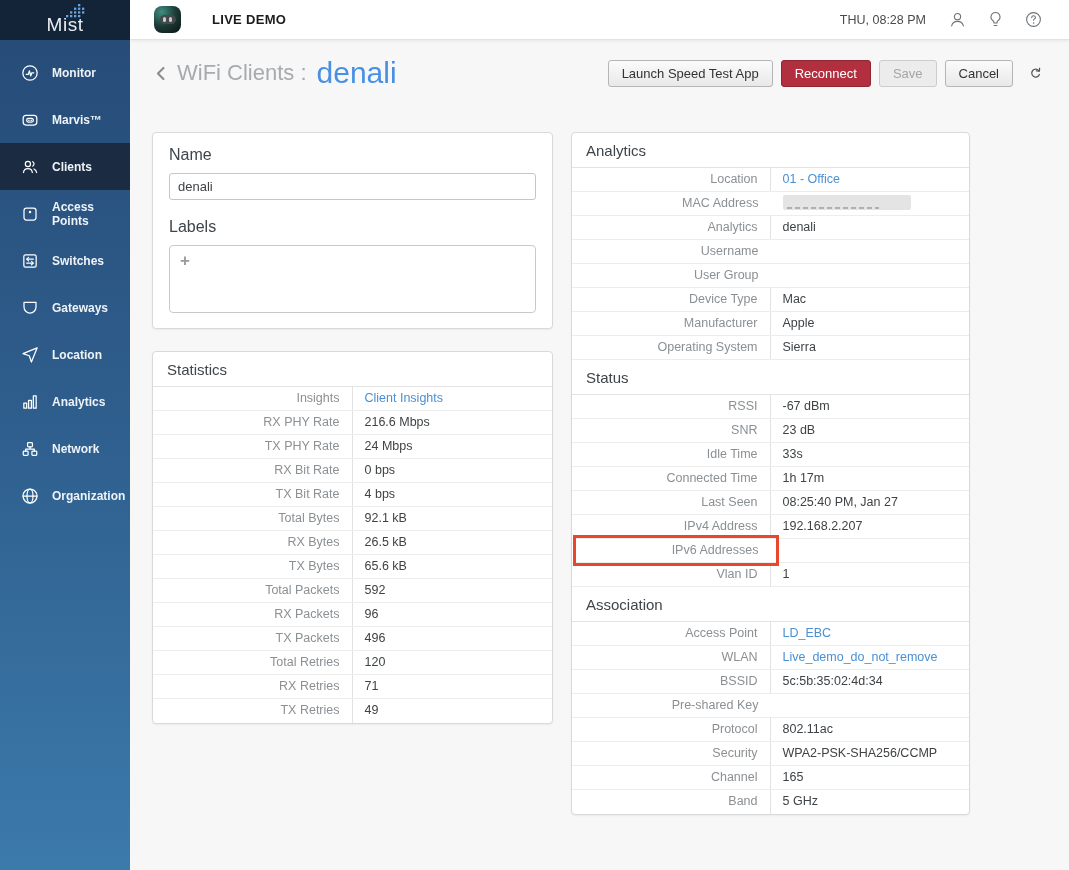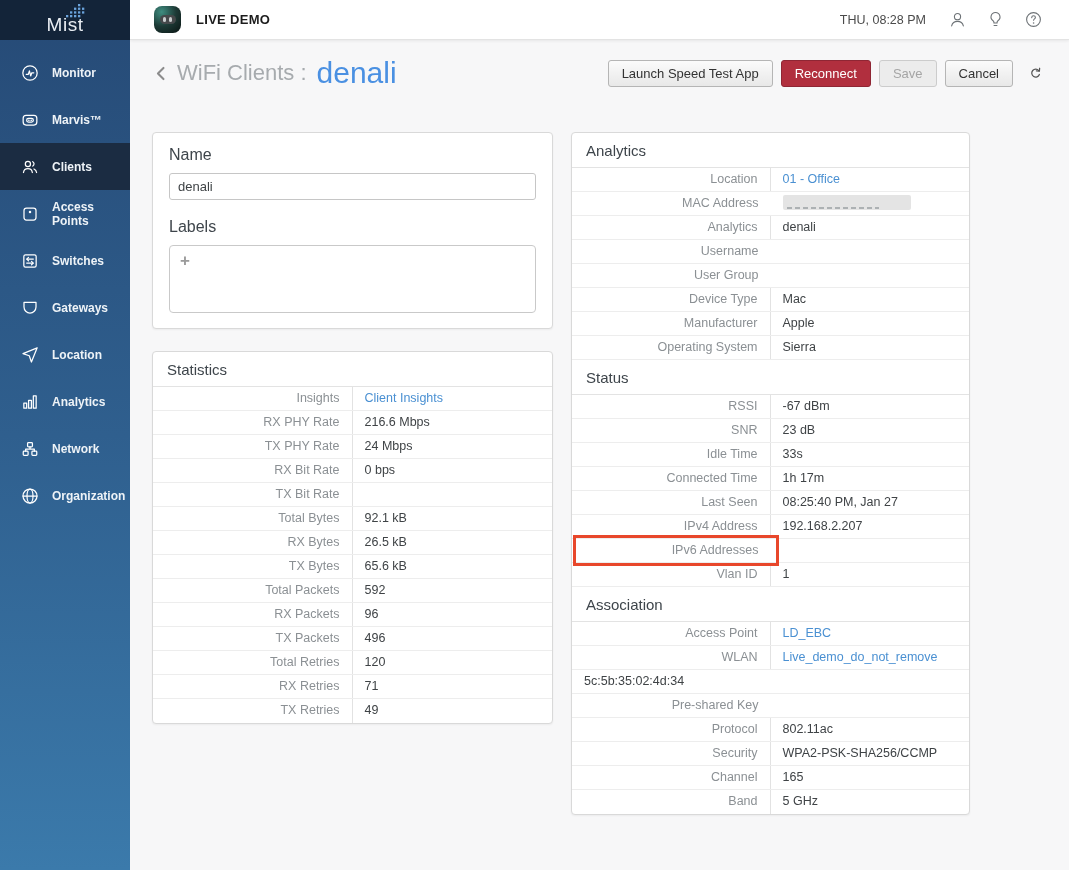--- a/index.html
+++ b/index.html
@@ -22,21 +22,21 @@
   .nav-item { height:47px; display:flex; align-items:center; padding-left:20px; gap:12px;
     color:#eef3f7; font-size:12px; font-weight:600; cursor:pointer; }
   .nav-item.selected { background:#1b2c42; }
   .nav-icon { width:20px; height:20px; flex:0 0 20px; display:flex; }
   .nav-icon svg { width:20px; height:20px; stroke:#fff; fill:none; stroke-width:1.5;
     stroke-linecap:round; stroke-linejoin:round; }
   .nav-icon svg .f { fill:#fff; stroke:none; }
   
   .topbar { position:absolute; left:130px; right:0; top:0; height:40px; background:#fff;
     border-bottom:1px solid #e3e3e3; box-shadow:0 1px 3px rgba(0,0,0,.07);
-    display:flex; align-items:center; padding:0 26px 0 24px; z-index:5; }
+    display:flex; align-items:center; padding:0 26px 0 24px; z-index:5;gap:16px; }
   .robot-logo { width:27px; height:27px; border-radius:8px; cursor:pointer;
     background:radial-gradient(circle at 28% 22%, #3f8d80, #1d3a36 50%, #0a1312 100%);
     display:flex; align-items:center; justify-content:center; }
   .robot-screen { width:16px; height:9px; background:#46494b; border-radius:4.5px;
     display:flex; align-items:center; justify-content:center; gap:2.5px; }
   .robot-eye { width:3.5px; height:4.5px; background:#c9cdce; border-radius:1.5px; }
   .org-name { margin-left:15px; font-size:13px; font-weight:700; color:#1c1c1c; letter-spacing:.3px; }
   .topbar-right { margin-left:auto; display:flex; align-items:center; gap:19px; }
   .datetime { font-size:12.5px; color:#4a4a4a; margin-right:3px; }
   .topbar-icon { cursor:pointer; display:flex; }
@@ -317,20 +317,21 @@
               <div class="kv-value">24 Mbps</div>
             </div>
 
             <div class="kv-row">
               <div class="kv-label">RX Bit Rate</div>
               <div class="kv-value">0 bps</div>
             </div>
 
             <div class="kv-row">
               <div class="kv-label">TX Bit Rate</div>
+              <div class="kv-value">4 bps</div>
             </div>
 
             <div class="kv-row">
               <div class="kv-label">Total Bytes</div>
               <div class="kv-value">92.1 kB</div>
             </div>
 
             <div class="kv-row">
               <div class="kv-label">RX Bytes</div>
               <div class="kv-value">26.5 kB</div>
@@ -472,20 +473,21 @@
             <div class="kv-label">Access Point</div>
             <div class="kv-value link">LD_EBC</div>
           </div>
 
           <div class="kv-row">
             <div class="kv-label">WLAN</div>
             <div class="kv-value link">Live_demo_do_not_remove</div>
           </div>
 
           <div class="kv-row">
+            <div class="kv-label">BSSID</div>
             <div class="kv-value">5c:5b:35:02:4d:34</div>
           </div>
 
           <div class="kv-row empty">
             <div class="kv-label">Pre-shared Key</div>
             <div class="kv-value"></div>
           </div>
 
           <div class="kv-row">
             <div class="kv-label">Protocol</div>

